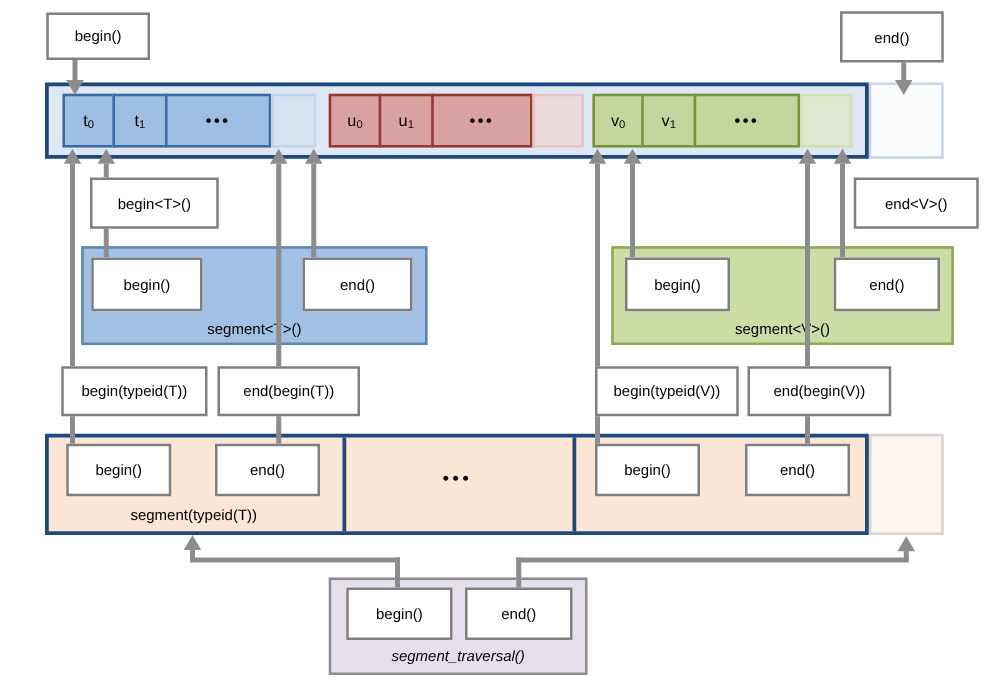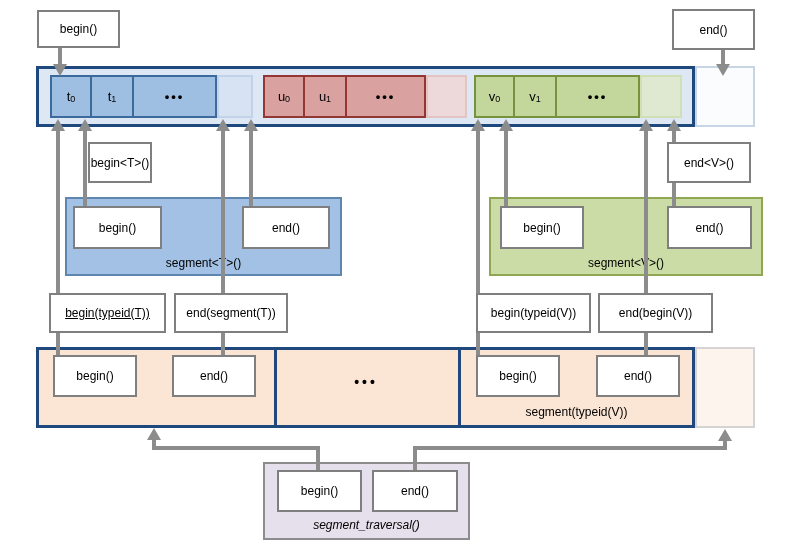--- a/index.html
+++ b/index.html
@@ -84,22 +84,22 @@
   <div class="abs segt" style="left:65px;top:197px;width:277px;height:79px;"></div>
   <div class="clabel" style="left:65px;top:256px;width:277px;">segment&lt;T&gt;()</div>
 
   <div class="abs segv" style="left:489px;top:197px;width:274px;height:79px;"></div>
   <div class="clabel" style="left:489px;top:256px;width:274px;">segment&lt;V&gt;()</div>
 
   <div class="abs orange-ext" style="left:695px;top:347px;width:60px;height:81px;"></div>
   <div class="abs orange" style="left:36px;top:347px;width:659px;height:81px;"></div>
   <div class="abs divider" style="left:274px;top:350px;height:75px;"></div>
   <div class="abs divider" style="left:458px;top:350px;height:75px;"></div>
+  <div class="clabel" style="left:36px;top:405px;width:238px;">segment(typeid(T))</div>
   <div class="abs odots" style="left:274px;top:347px;width:184px;height:70px;">•••</div>
-  <div class="clabel" style="left:458px;top:405px;width:237px;">segment(typeid(V))</div>
 
   <div class="abs trav" style="left:263px;top:462px;width:207px;height:78px;"></div>
   <div class="clabel" style="left:263px;top:518px;width:207px;font-style:italic;">segment_traversal()</div>
 
   <div class="line" style="left:58px;top:46px;width:4px;height:20px;"></div>
   <div class="tri-down" style="left:53px;top:64px;"></div>
   <div class="line" style="left:721px;top:48px;width:4px;height:18px;"></div>
   <div class="tri-down" style="left:716px;top:64px;"></div>
 
   <div class="tri-up" style="left:51px;top:119px;"></div>
@@ -130,30 +130,30 @@
   <div class="line" style="left:152px;top:439px;width:4px;height:9px;"></div>
   <div class="tri-up" style="left:147px;top:428px;"></div>
   <div class="line" style="left:413px;top:446px;width:314px;height:4px;"></div>
   <div class="line" style="left:413px;top:446px;width:4px;height:26px;"></div>
   <div class="line" style="left:723px;top:440px;width:4px;height:8px;"></div>
   <div class="tri-up" style="left:718px;top:429px;"></div>
 
   <div class="wbox" style="left:37px;top:10px;width:83px;height:38px;">begin()</div>
   <div class="wbox" style="left:672px;top:9px;width:83px;height:41px;">end()</div>
 
-  <div class="wbox" style="left:88px;top:142px;width:64px;height:41px;">begin&lt;T&gt;()</div>
-  <div class="wbox" style="left:667px;top:142px;width:84px;height:41px;">end&lt;V&gt;()</div>
+  <div class="wbox" style="left:72px;top:142px;width:103px;height:41px;">begin&lt;T&gt;()</div>
+  <div class="wbox" style="left:683px;top:142px;width:100px;height:41px;">end&lt;V&gt;()</div>
 
   <div class="wbox" style="left:73px;top:206px;width:89px;height:43px;">begin()</div>
   <div class="wbox" style="left:242px;top:206px;width:88px;height:43px;">end()</div>
   <div class="wbox" style="left:500px;top:206px;width:84px;height:43px;">begin()</div>
   <div class="wbox" style="left:667px;top:206px;width:85px;height:43px;">end()</div>
 
-  <div class="wbox" style="left:49px;top:293px;width:117px;height:40px;text-decoration:underline;">begin(typeid(T))</div>
-  <div class="wbox" style="left:174px;top:293px;width:114px;height:40px;">end(segment(T))</div>
+  <div class="wbox" style="left:49px;top:293px;width:117px;height:40px;">begin(typeid(T))</div>
+  <div class="wbox" style="left:174px;top:293px;width:114px;height:40px;">end(begin(T))</div>
   <div class="wbox" style="left:476px;top:293px;width:115px;height:40px;">begin(typeid(V))</div>
   <div class="wbox" style="left:598px;top:293px;width:115px;height:40px;">end(begin(V))</div>
 
   <div class="wbox" style="left:53px;top:355px;width:84px;height:42px;">begin()</div>
   <div class="wbox" style="left:172px;top:355px;width:84px;height:42px;">end()</div>
   <div class="wbox" style="left:476px;top:355px;width:84px;height:42px;">begin()</div>
   <div class="wbox" style="left:596px;top:355px;width:84px;height:42px;">end()</div>
 
   <div class="wbox" style="left:277px;top:470px;width:85px;height:42px;">begin()</div>
   <div class="wbox" style="left:372px;top:470px;width:86px;height:42px;">end()</div>

